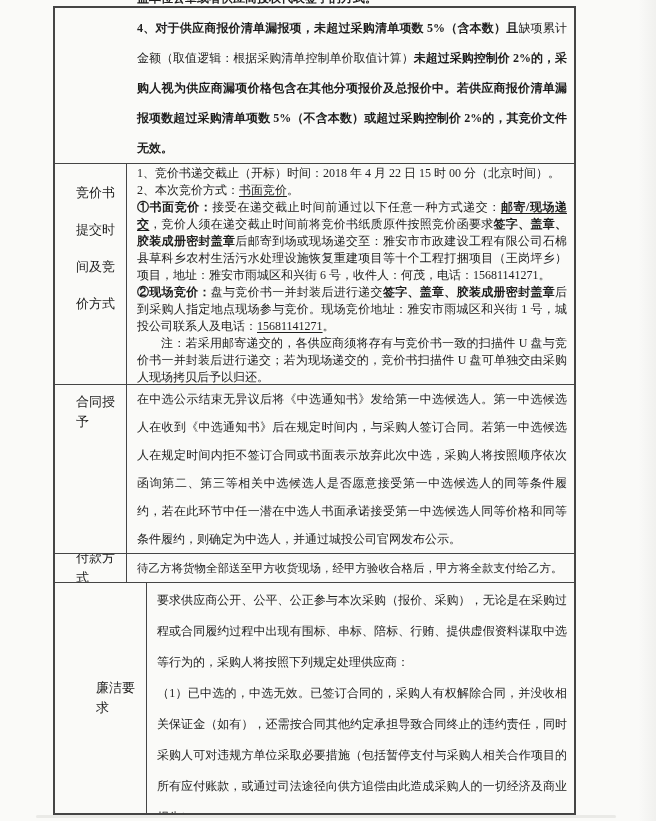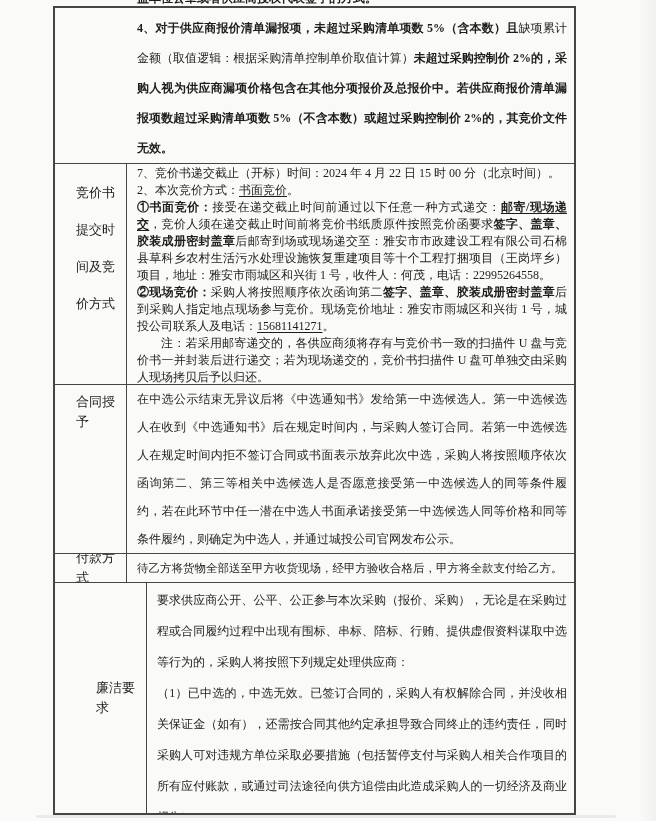--- a/index.html
+++ b/index.html
@@ -96,24 +96,24 @@
       <div class="trow row-general-cont">
         <div class="label-cell"></div>
         <div class="content-cell">
           <p class="para"><span class="b ">盖单位公章或者供应商授权代表签字的方式。</span></p>
           <p class="para"><span class="b ">4、对于供应商报价清单漏报项，未超过采购清单项数 5%（含本数）且</span><span>缺项累计金额（取值逻辑：根据采购清单控制单价取值计算）</span><span class="b ">未超过采购控制价 2%的，采购人视为供应商漏项价格包含在其他分项报价及总报价中。若供应商报价清单漏报项数超过采购清单项数 5%（不含本数）或超过采购控制价 2%的，其竞价文件无效。</span></p>
         </div>
       </div>
       <div class="trow row-submission">
         <div class="label-cell">竞价书提交时间及竞价方式</div>
         <div class="content-cell">
-          <p class="para"><span>7、竞价书递交截止（开标）时间：2024 年 4 月 22 日 15 时 00 分（北京时间）。</span></p>
+          <p class="para"><span>1、竞价书递交截止（开标）时间：2018 年 4 月 22 日 15 时 00 分（北京时间）。</span></p>
           <p class="para"><span>2、本次竞价方式：</span><span class="u">书面竞价</span><span>。</span></p>
-          <p class="para"><span class="b ">①书面竞价：</span><span>接受在递交截止时间前通过以下任意一种方式递交：</span><span class="b u">邮寄/现场递交</span><span>，竞价人须在递交截止时间前将竞价书纸质原件按照竞价函要求</span><span class="b ">签字、盖章、胶装成册密封盖章</span><span>后邮寄到场或现场递交至：雅安市市政建设工程有限公司石棉县草科乡农村生活污水处理设施恢复重建项目等十个工程打捆项目（王岗坪乡）项目，地址：雅安市雨城区和兴街 1 号，收件人：何茂，电话：22995264558。</span></p>
-          <p class="para"><span class="b ">②现场竞价：</span><span>采购人将按照顺序依次函询第二</span><span class="b ">签字、盖章、胶装成册密封盖章</span><span>后到采购人指定地点现场参与竞价。现场竞价地址：雅安市雨城区和兴街 1 号，城投公司联系人及电话：</span><span class="u">15681141271</span><span>。</span></p>
+          <p class="para"><span class="b ">①书面竞价：</span><span>接受在递交截止时间前通过以下任意一种方式递交：</span><span class="b u">邮寄/现场递交</span><span>，竞价人须在递交截止时间前将竞价书纸质原件按照竞价函要求</span><span class="b ">签字、盖章、胶装成册密封盖章</span><span>后邮寄到场或现场递交至：雅安市市政建设工程有限公司石棉县草科乡农村生活污水处理设施恢复重建项目等十个工程打捆项目（王岗坪乡）项目，地址：雅安市雨城区和兴街 6 号，收件人：何茂，电话：15681141271。</span></p>
+          <p class="para"><span class="b ">②现场竞价：</span><span>盘与竞价书一并封装后进行递交</span><span class="b ">签字、盖章、胶装成册密封盖章</span><span>后到采购人指定地点现场参与竞价。现场竞价地址：雅安市雨城区和兴街 1 号，城投公司联系人及电话：</span><span class="u">15681141271</span><span>。</span></p>
           <p class="para indent"><span>注：若采用邮寄递交的，各供应商须将存有与竞价书一致的扫描件 U 盘与竞价书一并封装后进行递交；若为现场递交的，竞价书扫描件 U 盘可单独交由采购人现场拷贝后予以归还。</span></p>
         </div>
       </div>
       <div class="trow row-award">
         <div class="label-cell">合同授予</div>
         <div class="content-cell">
           <p class="para"><span>在中选公示结束无异议后将《中选通知书》发给第一中选候选人。第一中选候选人在收到《中选通知书》后在规定时间内，与采购人签订合同。若第一中选候选人在规定时间内拒不签订合同或书面表示放弃此次中选，采购人将按照顺序依次函询第二、第三等相关中选候选人是否愿意接受第一中选候选人的同等条件履约，若在此环节中任一潜在中选人书面承诺接受第一中选候选人同等价格和同等条件履约，则确定为中选人，并通过城投公司官网发布公示。</span></p>
         </div>
       </div>
       <div class="trow row-payment">

